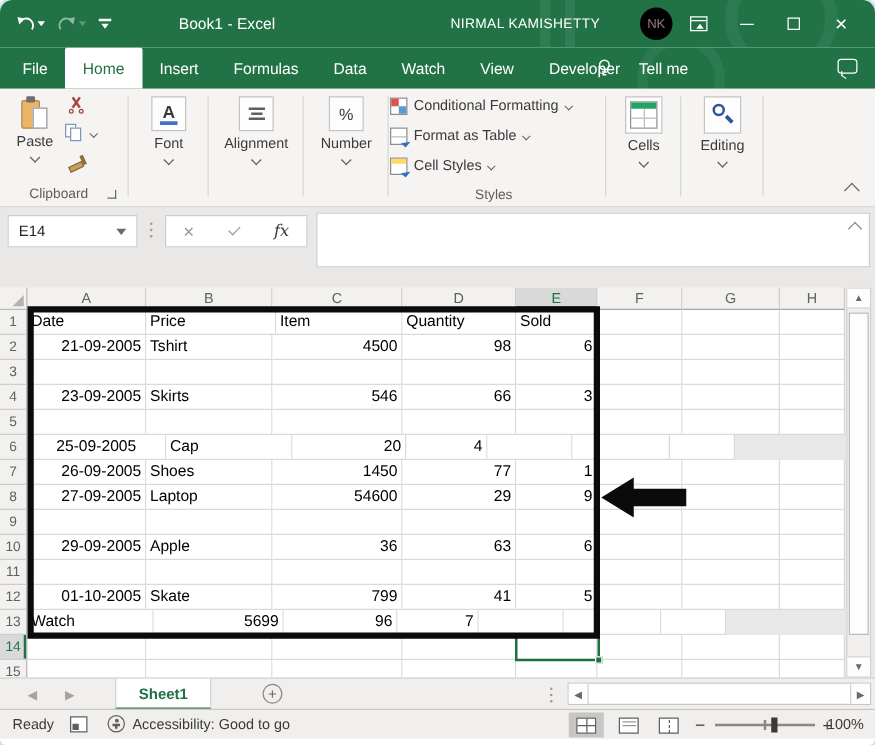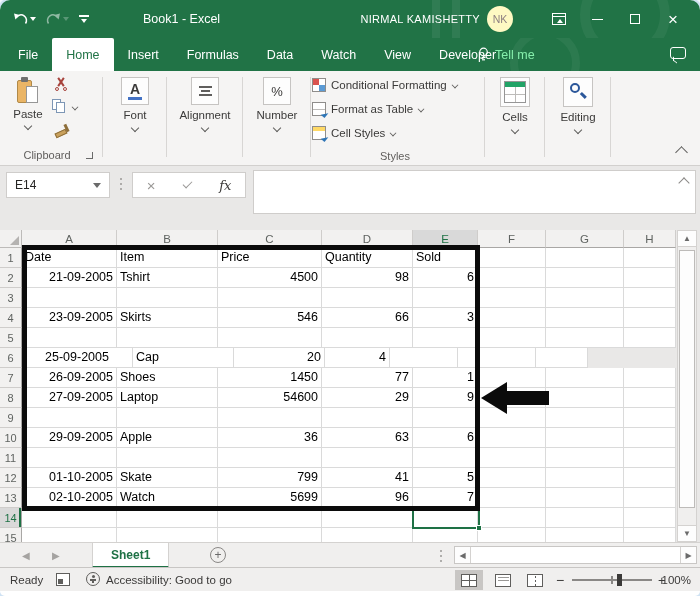--- a/index.html
+++ b/index.html
@@ -12,34 +12,34 @@
   .decor{position:absolute;border-radius:50%;border:10px solid rgba(255,255,255,.05);pointer-events:none;}
   .stripe{position:absolute;background:rgba(255,255,255,.07);pointer-events:none;}
   .qat{position:absolute;top:0;left:10px;height:38px;display:flex;align-items:center;gap:4px;}
   .qbtn{display:flex;align-items:center;gap:2px;padding:2px 3px;}
   .caret-w{width:0;height:0;border-left:3px solid transparent;border-right:3px solid transparent;border-top:4px solid #fff;}
   .caret-w.dim{border-top-color:rgba(255,255,255,.5);}
   .qcustom{display:flex;flex-direction:column;align-items:center;gap:2px;}
   .qcustom .bar{width:10px;height:2px;background:#fff;}
   .wtitle{position:absolute;left:143px;top:0;height:38px;display:flex;align-items:center;color:#fff;font-size:12.5px;}
   .wuser{position:absolute;left:348px;top:0;width:132px;height:38px;display:flex;align-items:center;justify-content:flex-end;color:#fff;font-size:11px;letter-spacing:.3px;}
-  .avatar{position:absolute;left:487px;top:6px;width:26px;height:26px;border-radius:50%;background:#fef9c3;color:#8d7f81;font-size:10.5px;display:flex;align-items:center;justify-content:center;}
+  .avatar{position:absolute;left:512px;top:6px;width:26px;height:26px;border-radius:50%;background:#000000;color:#8d7f81;font-size:10.5px;display:flex;align-items:center;justify-content:center;}
   .winbtns{position:absolute;right:8px;top:0;height:38px;display:flex;align-items:center;}
   .wbtn{width:38px;height:38px;display:flex;align-items:center;justify-content:center;color:#fff;}
   .ic-ribbondisp{position:relative;width:14px;height:12px;border:1px solid #fff;}
   .ic-ribbondisp .rd-bar{position:absolute;left:0;top:2px;width:12px;height:1px;background:#fff;}
   .ic-ribbondisp .rd-up{position:absolute;left:4px;top:5px;width:0;height:0;border-left:3px solid transparent;border-right:3px solid transparent;border-bottom:4px solid #fff;}
   .ic-min{width:11px;height:1px;background:#fff;}
   .ic-max{width:10px;height:10px;border:1px solid #fff;}
   .ic-close{font-size:17px;line-height:17px;font-weight:300;}
   
   .tabstrip{position:absolute;left:4px;top:0;height:33px;display:flex;align-items:stretch;}
   .rtab{padding:0 14px;display:flex;align-items:center;color:#fff;font-size:12.5px;}
   .rtab.active{background:#fff;color:#217346;border-radius:2px 2px 0 0;}
-  .tellme{position:absolute;left:478px;top:0;height:33px;display:flex;align-items:center;gap:6px;color:#86efac;font-size:12.5px;}
+  .tellme{position:absolute;left:478px;top:0;height:33px;display:flex;align-items:center;gap:22px;color:#ffffff;font-size:12.5px;}
   .ic-comment{position:absolute;right:14px;top:9px;width:16px;height:12px;border:1.5px solid #fff;border-radius:3px;}
   .ic-comment .tail{position:absolute;left:2px;bottom:-4px;width:4px;height:4px;border-left:1.5px solid #fff;border-bottom:1.5px solid #fff;transform:skewY(35deg);background:transparent;}
   
   .ribbon{position:absolute;left:0;top:71px;width:700px;height:95px;background:#f5f4f3;border-bottom:1px solid #d2d0ce;}
   .rdiv{position:absolute;top:6px;width:1px;height:80px;background:#d8d6d4;}
   .gname{position:absolute;bottom:4px;font-size:11px;color:#605e5c;text-align:center;}
   .rlbl{font-size:11.5px;color:#3b3a39;}
   .cvd{width:6px;height:6px;border-right:1.3px solid #5f5e5c;border-bottom:1.3px solid #5f5e5c;transform:rotate(45deg);display:inline-block;}
   .paste-btn{position:absolute;left:8px;top:6px;width:40px;height:70px;display:flex;flex-direction:column;align-items:center;gap:3px;}
   .ic-clip{position:relative;width:22px;height:28px;}
@@ -380,22 +380,22 @@
           <div class="g-hcell" style="width:104px">C</div>
           <div class="g-hcell" style="width:91px">D</div>
           <div class="g-hcell sel" style="width:65px">E</div>
           <div class="g-hcell" style="width:68px">F</div>
           <div class="g-hcell" style="width:78px">G</div>
           <div class="g-hcell" style="width:52px">H</div>
         </div>
         <div class="g-row">
           <div class="g-rhead">1</div>
           <div class="g-cell" style="width:95px;text-align:left">Date</div>
+          <div class="g-cell" style="width:104px;text-align:left">Price</div>
           <div class="g-cell" style="width:101px;text-align:left">Item</div>
-          <div class="g-cell" style="width:104px;text-align:left">Price</div>
           <div class="g-cell" style="width:91px;text-align:left">Quantity</div>
           <div class="g-cell" style="width:65px;text-align:left">Sold</div>
           <div class="g-cell" style="width:68px;text-align:left"></div>
           <div class="g-cell" style="width:78px;text-align:left"></div>
           <div class="g-cell" style="width:52px;text-align:left"></div>
         </div>
         <div class="g-row">
           <div class="g-rhead">2</div>
           <div class="g-cell" style="width:95px;text-align:right">21-09-2005</div>
           <div class="g-cell" style="width:101px;text-align:left">Tshirt</div>
@@ -510,21 +510,20 @@
           <div class="g-cell" style="width:101px;text-align:left">Skate</div>
           <div class="g-cell" style="width:104px;text-align:right">799</div>
           <div class="g-cell" style="width:91px;text-align:right">41</div>
           <div class="g-cell" style="width:65px;text-align:right">5</div>
           <div class="g-cell" style="width:68px;text-align:right"></div>
           <div class="g-cell" style="width:78px;text-align:right"></div>
           <div class="g-cell" style="width:52px;text-align:right"></div>
         </div>
         <div class="g-row">
           <div class="g-rhead">13</div>
-          <div class="g-cell" style="width:95px;text-align:right">02-10-2005</div>
           <div class="g-cell" style="width:101px;text-align:left">Watch</div>
           <div class="g-cell" style="width:104px;text-align:right">5699</div>
           <div class="g-cell" style="width:91px;text-align:right">96</div>
           <div class="g-cell" style="width:65px;text-align:right">7</div>
           <div class="g-cell" style="width:68px;text-align:right"></div>
           <div class="g-cell" style="width:78px;text-align:right"></div>
           <div class="g-cell" style="width:52px;text-align:right"></div>
         </div>
         <div class="g-row">
           <div class="g-rhead sel">14</div>

